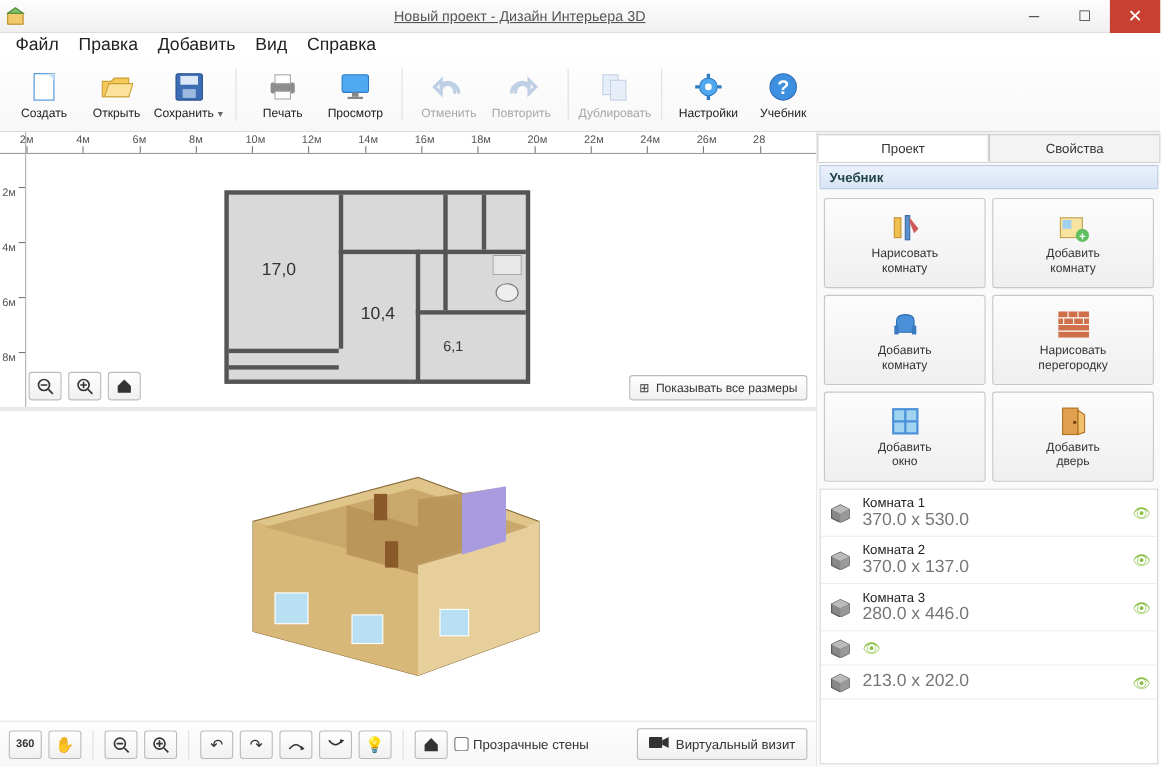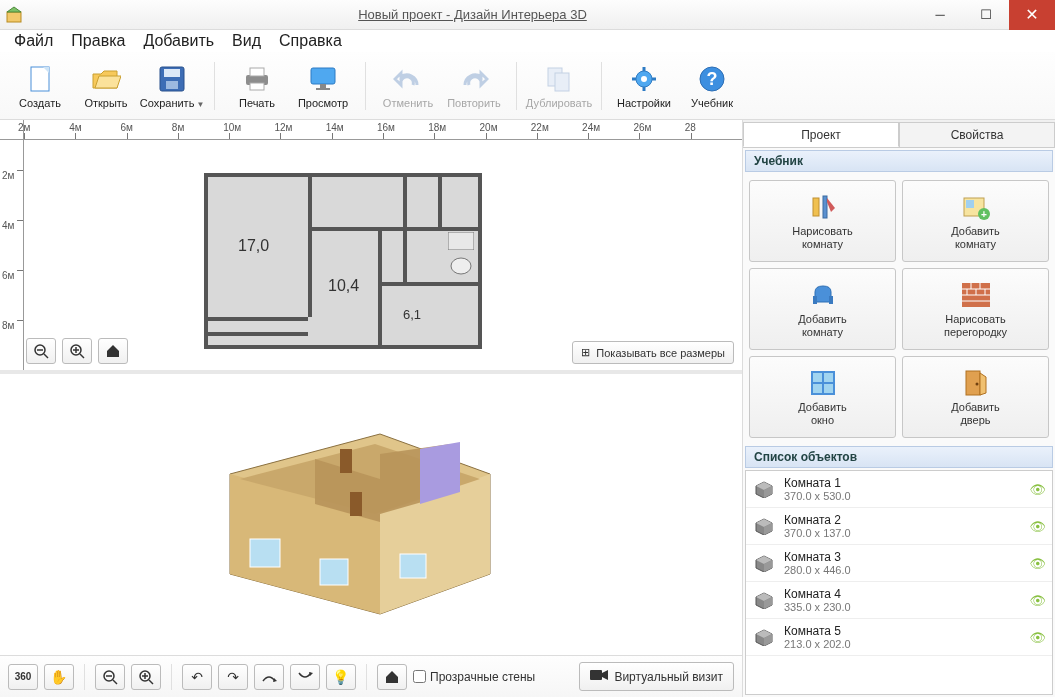--- a/index.html
+++ b/index.html
@@ -72,21 +72,21 @@
 .btn-grid { display:grid; grid-template-columns:1fr 1fr; gap:6px; padding:6px; }
 .big-btn { height:82px; border:1px solid #c7c7c7; border-radius:3px; background:linear-gradient(#fcfcfc,#efefef); display:flex; flex-direction:column; align-items:center; justify-content:center; font-size:11px; text-align:center; gap:1px; }
 .big-btn .bi { width:30px; height:28px; display:flex; align-items:center; justify-content:center; margin-bottom:3px; }
 
 .obj-list-wrap { flex:1; display:flex; flex-direction:column; overflow:hidden; margin:0 2px 2px; }
 .obj-list { flex:1; overflow-y:auto; border:1px solid #ccc; background:#fff; }
 .obj-item { display:flex; align-items:center; padding:5px 6px; border-bottom:1px solid #eee; gap:8px; }
 .obj-item .thumb { width:24px; height:20px; display:flex; align-items:center; justify-content:center; }
 .obj-item .meta { flex:1; }
 .obj-item .name { font-size:12px; color:#222; }
-.obj-item .dims { font-size:11px; color:#777; }
+.obj-item .dims { font-size:16px; color:#777; }
 .obj-item .eye { color:#88c040; font-size:13px; }
 
 
 .obj-list::-webkit-scrollbar { width:16px; }
 .obj-list::-webkit-scrollbar-track { background:#f0f0f0; }
 .obj-list::-webkit-scrollbar-thumb { background:#c7c7c7; border:1px solid #aaa; }
 </style>
 </head>
 <body>
 
@@ -487,21 +487,20 @@
             <svg width="24" height="28">
               <rect x="2" y="2" width="14" height="24" fill="#e0a050" stroke="#b07020"></rect>
               <polygon points="16,4 22,8 22,24 16,26" fill="#f0c070" stroke="#b07020"></polygon>
               <circle cx="13" cy="15" r="1.5" fill="#704010"></circle>
             </svg>
           </span>
         <span>Добавить</span>
         <span>дверь</span>
       </div>
     </div>
-    <div class="section-hdr">Список объектов</div>
     <div class="obj-list-wrap">
       <div class="obj-list" id="obj-list">
           <div class="obj-item">
             <span class="thumb">
               <svg width="22" height="18">
                 <polygon points="3,6 11,2 19,6 19,14 11,18 3,14" fill="#888" stroke="#555"></polygon>
                 <polygon points="3,6 11,10 19,6 11,2" fill="#bbb"></polygon>
                 <polygon points="11,10 11,18 19,14 19,6" fill="#999"></polygon>
               </svg>
             </span>
@@ -540,36 +539,31 @@
             <span class="eye">👁</span>
           </div>
           <div class="obj-item">
             <span class="thumb">
               <svg width="22" height="18">
                 <polygon points="3,6 11,2 19,6 19,14 11,18 3,14" fill="#888" stroke="#555"></polygon>
                 <polygon points="3,6 11,10 19,6 11,2" fill="#bbb"></polygon>
                 <polygon points="11,10 11,18 19,14 19,6" fill="#999"></polygon>
               </svg>
             </span>
-            <span class="meta">
-              <div class="name">Комната 4</div>
-              <div class="dims">335.0 x 230.0</div>
-            </span>
             <span class="eye">👁</span>
           </div>
           <div class="obj-item">
             <span class="thumb">
               <svg width="22" height="18">
                 <polygon points="3,6 11,2 19,6 19,14 11,18 3,14" fill="#888" stroke="#555"></polygon>
                 <polygon points="3,6 11,10 19,6 11,2" fill="#bbb"></polygon>
                 <polygon points="11,10 11,18 19,14 19,6" fill="#999"></polygon>
               </svg>
             </span>
             <span class="meta">
-              <div class="name">Комната 5</div>
               <div class="dims">213.0 x 202.0</div>
             </span>
             <span class="eye">👁</span>
           </div>
         </div>
     </div>
   </div>
 </div>
 
 </body></html>

